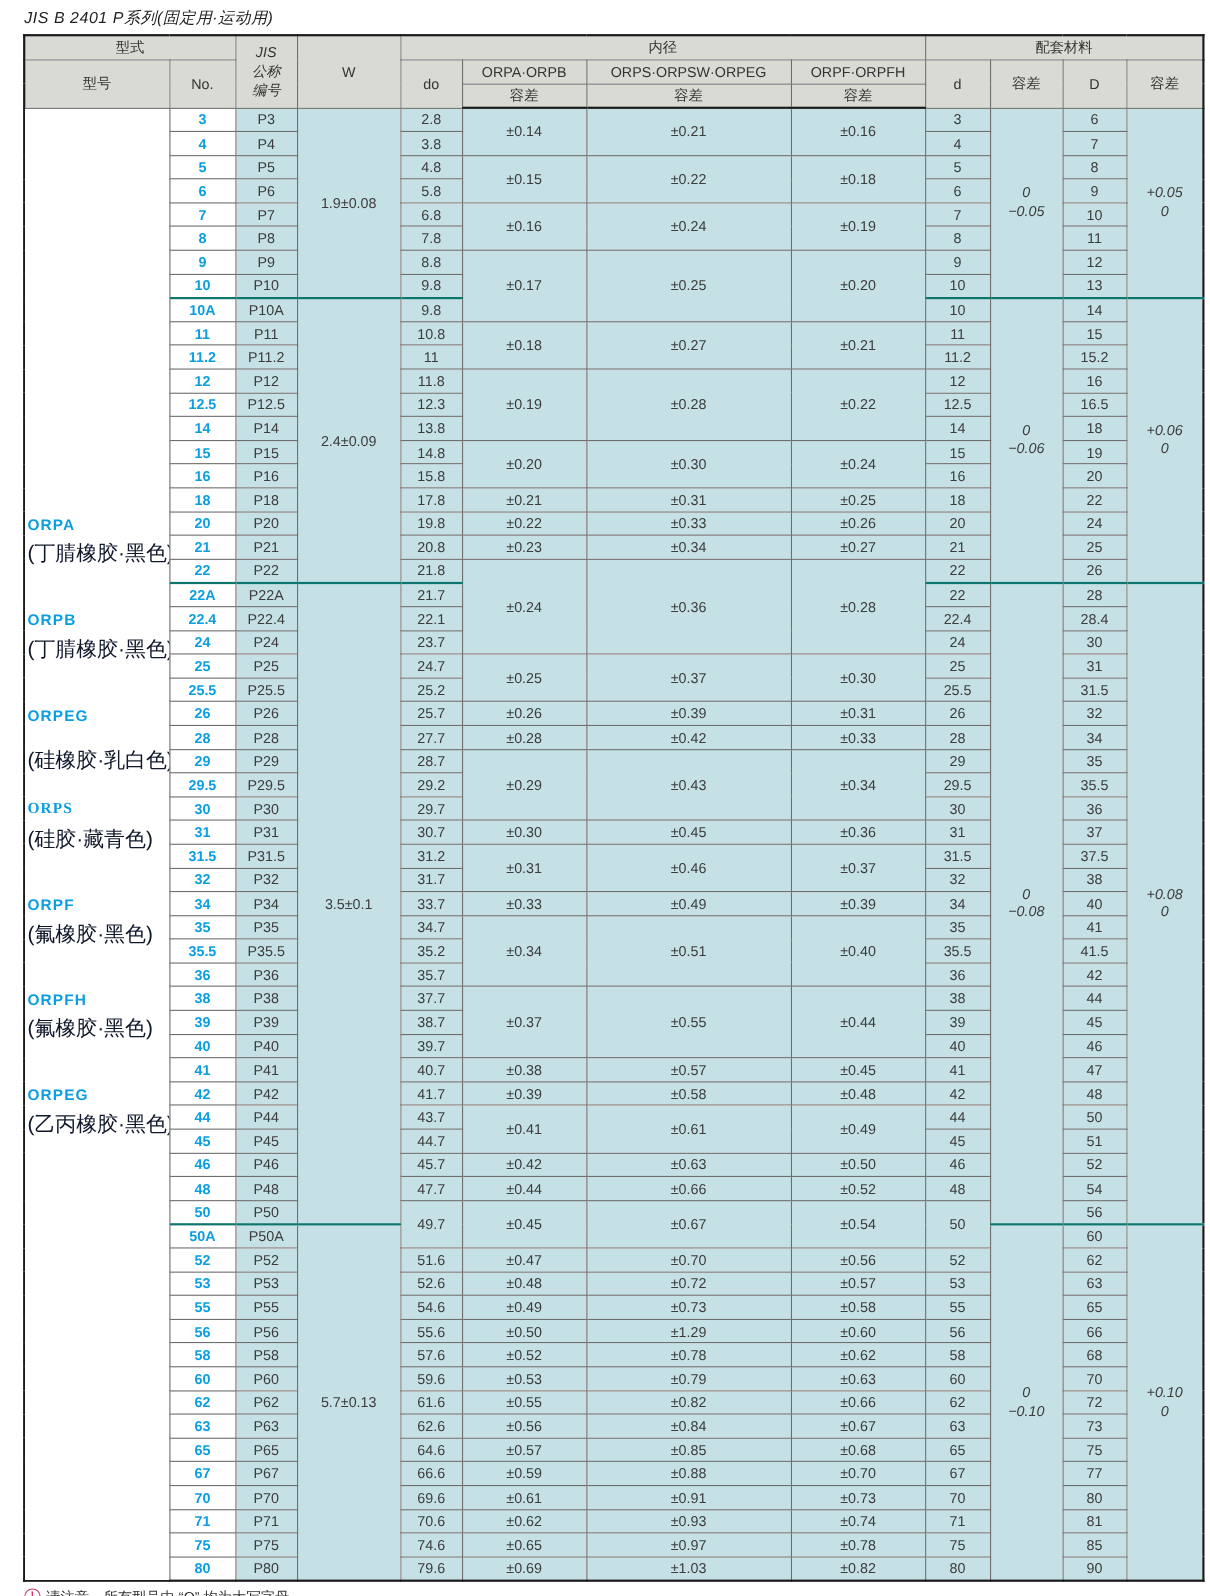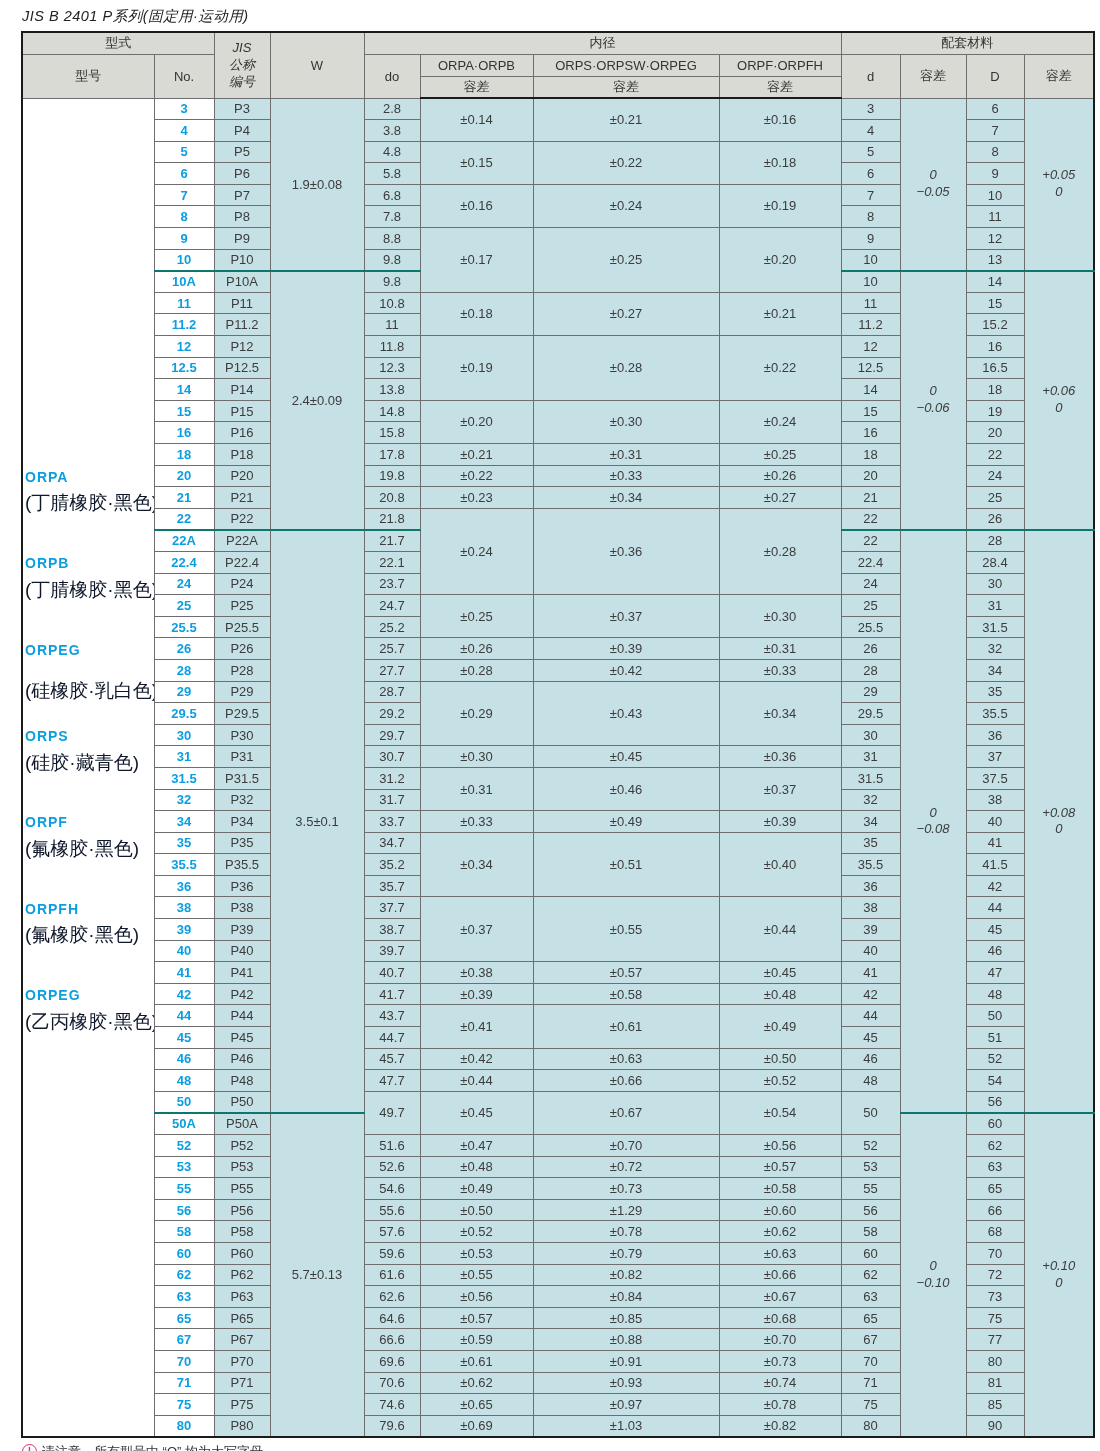--- a/index.html
+++ b/index.html
@@ -79,21 +79,21 @@
     </thead>
     <tbody>
         <tr>
           <td rowspan="62" class="side-cell">
             <div class="side-label" style="top: 370.2px;">ORPA</div>
             <div class="side-desc" style="top: 391.8px;">(丁腈橡胶·黑色)</div>
             <div class="side-label" style="top: 456.6px;">ORPB</div>
             <div class="side-desc" style="top: 478.2px;">(丁腈橡胶·黑色)</div>
             <div class="side-label" style="top: 543px;">ORPEG</div>
             <div class="side-desc" style="top: 579px;">(硅橡胶·乳白色)</div>
-            <div class="side-label" style="top: 629.4px;">ORPS</div>
+            <div class="side-label" style="top: 629.4px; font-family: Liberation Serif, serif;">ORPS</div>
             <div class="side-desc" style="top: 651px;">(硅胶·藏青色)</div>
             <div class="side-label" style="top: 715.8px;">ORPF</div>
             <div class="side-desc" style="top: 737.4px;">(氟橡胶·黑色)</div>
             <div class="side-label" style="top: 802.2px;">ORPFH</div>
             <div class="side-desc" style="top: 823.8px;">(氟橡胶·黑色)</div>
             <div class="side-label" style="top: 888.6px;">ORPEG</div>
             <div class="side-desc" style="top: 910.2px;">(乙丙橡胶·黑色)</div>
           </td>
           <td class="col-no">3</td>
           <td class="col-jis">P3</td>

